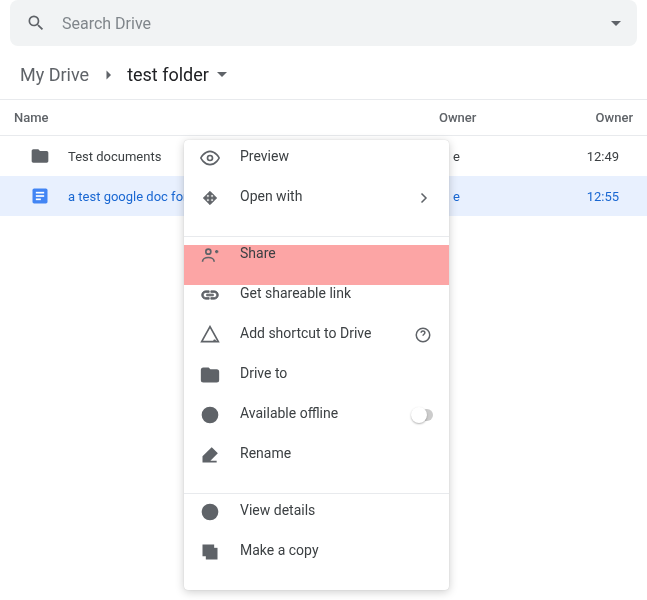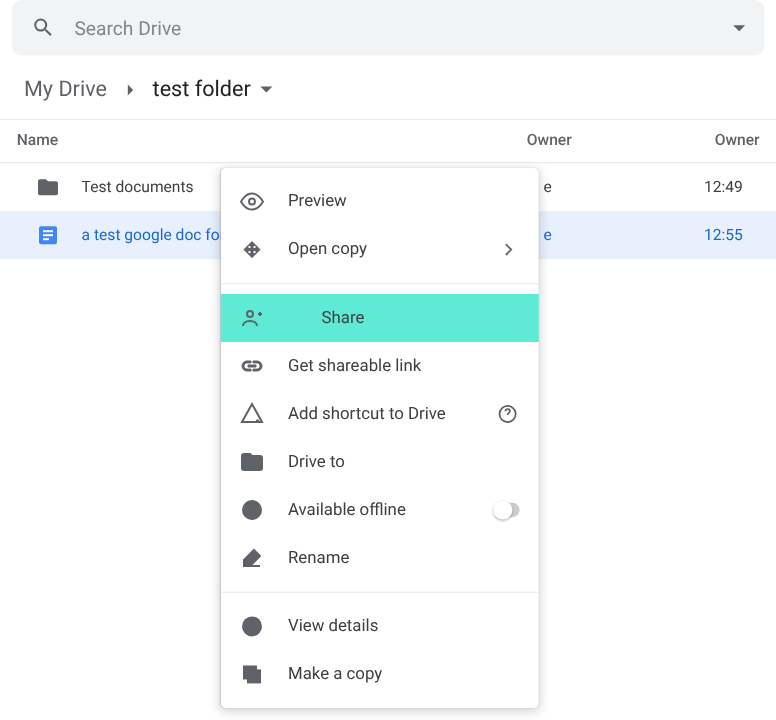--- a/index.html
+++ b/index.html
@@ -23,22 +23,22 @@
   
   .row { display: flex; align-items: center; padding: 10px 28px; font-size: 13px; color: #3c4043; height: 40px; }
   .row.selected { background: #e8f0fe; color: #1967d2; }
   .row-icon { width: 24px; height: 24px; margin-right: 16px; display: flex; align-items: center; justify-content: center; }
   .row-name { flex: 0 0 385px; }
   .row-owner { flex: 1; }
   .row-last { text-align: right; margin-left: auto; }
   .row.selected .row-last { color: #1967d2; }
   
   .context-menu { position: absolute; left: 184px; top: 140px; width: 265px; background: #fff; border-radius: 4px; box-shadow: 0 2px 10px rgba(0,0,0,0.2), 0 0 1px rgba(0,0,0,0.2); z-index: 100; padding: 8px 0; font-size: 14px; color: #3c4043; }
-  .menu-item { display: flex; align-items: center; height: 40px; padding: 0 16px; position: relative; }
-  .menu-item.hover { background: #5eead4; gap: 28px; }
+  .menu-item { display: flex; height: 40px; padding: 0 16px; position: relative; }
+  .menu-item.hover { background: #fca5a5; }
   .menu-item .mi-icon { width: 20px; height: 20px; margin-right: 20px; display: flex; align-items: center; justify-content: center; }
   .menu-item .mi-icon svg { width: 20px; height: 20px; fill: #5f6368; stroke: #5f6368; }
   .menu-item .mi-label { flex: 1; }
   .menu-item .mi-right { width: 20px; height: 20px; display: flex; align-items: center; justify-content: center; }
   .menu-item .mi-right svg { width: 18px; height: 18px; fill: #5f6368; stroke: #5f6368; }
   .menu-divider { height: 1px; background: #e8eaed; margin: 8px 0; }
   
   .toggle { width: 26px; height: 12px; background: #ccc; border-radius: 10px; position: relative; }
   .toggle::after { content: ""; position: absolute; left: -2px; top: -2px; width: 16px; height: 16px; background: #fff; border-radius: 50%; box-shadow: 0 1px 2px rgba(0,0,0,0.3); }
 </style>
@@ -104,21 +104,21 @@
     </div>
     <span class="mi-label">Preview</span>
   </div>
 
   <div class="menu-item">
     <div class="mi-icon">
       <svg viewBox="0 0 24 24" fill="#5f6368">
           <path d="M12 4l4 4h-3v4h-2V8H8l4-4zM4 12l4-4v3h4v2H8v3l-4-4zm16 0l-4 4v-3h-4v-2h4V8l4 4zM12 20l-4-4h3v-4h2v4h3l-4 4z"></path>
         </svg>
     </div>
-    <span class="mi-label">Open copy</span>
+    <span class="mi-label">Open with</span>
     <div class="mi-right">
       <svg viewBox="0 0 24 24">
           <path d="M10 6l6 6-6 6" fill="none" stroke-width="2"></path>
         </svg>
     </div>
   </div>
 
   <div class="menu-divider"></div>
 
   <div class="menu-item hover">

